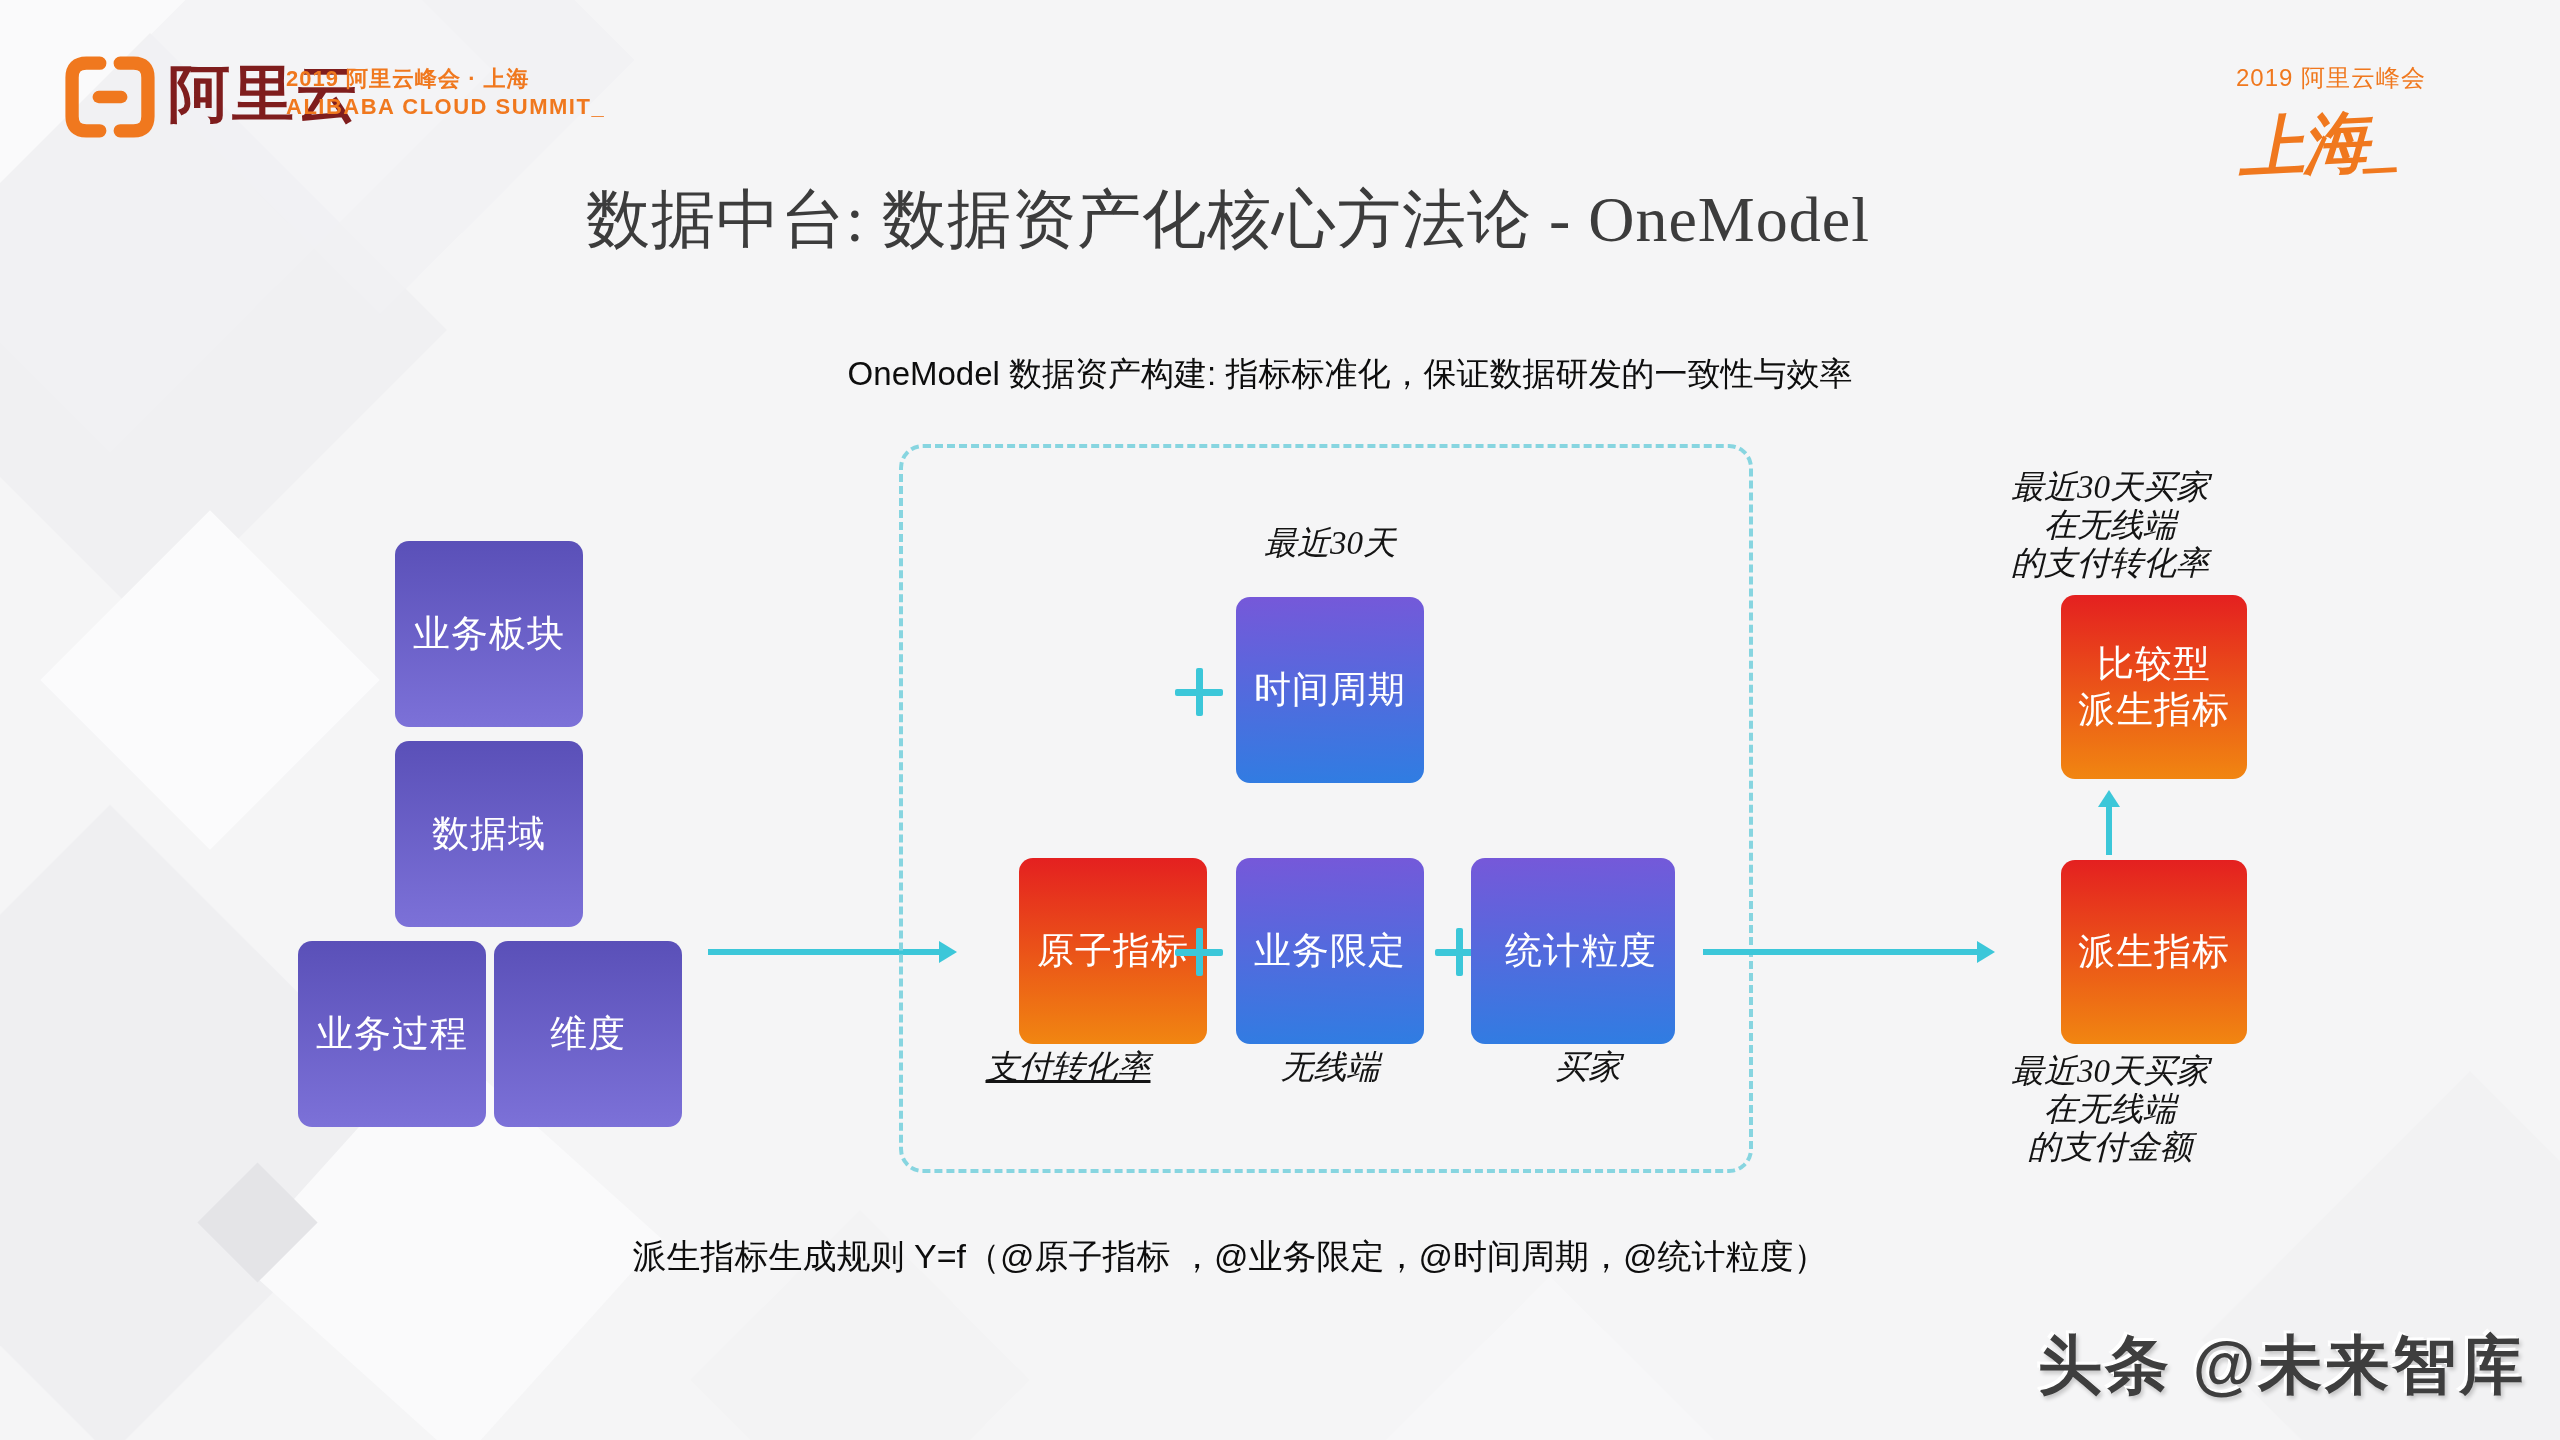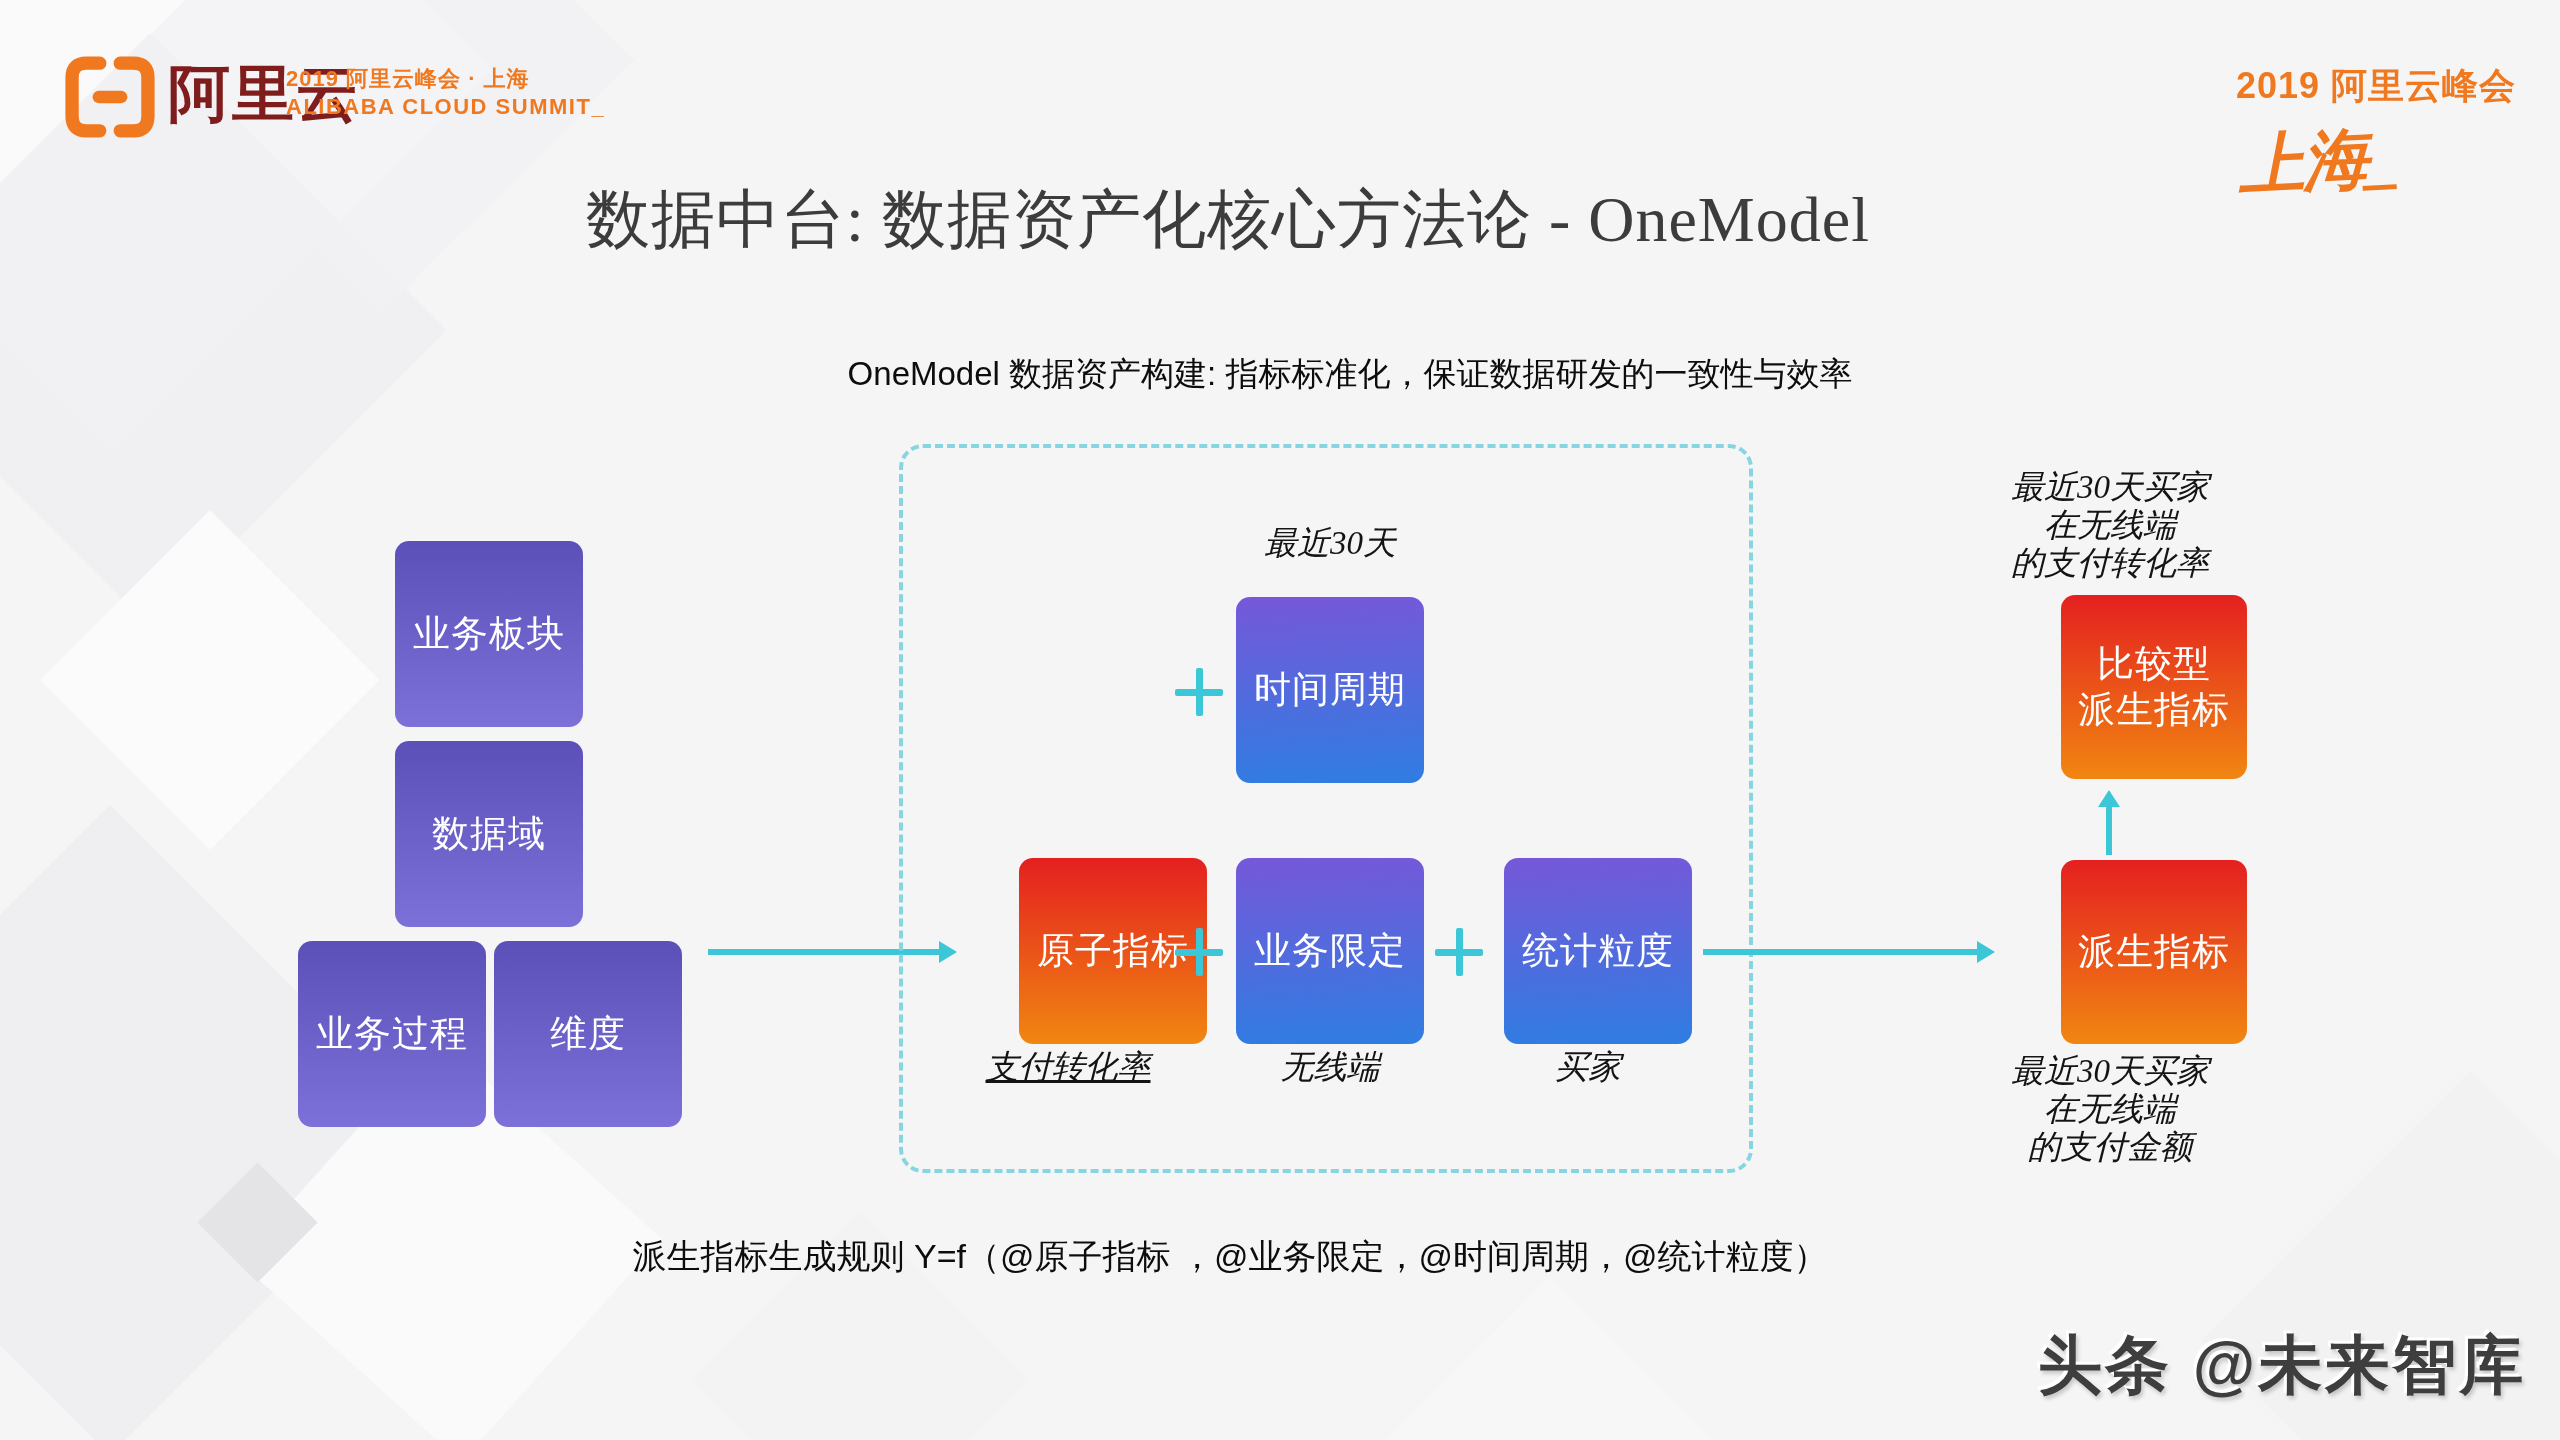--- a/index.html
+++ b/index.html
@@ -7,21 +7,21 @@
          font-family:"Liberation Sans",sans-serif;}
   
   .bg-shape{position:absolute;pointer-events:none;}
   
   .logo-mark{position:absolute;left:64px;top:56px;width:92px;height:82px;}
   .logo-text{position:absolute;left:168px;top:52px;font-size:62px;font-weight:bold;color:#7f1d1d;letter-spacing:2px;}
   .event-block{position:absolute;left:286px;top:64px;color:#F0781E;}
   .event-line1{font-size:22px;font-weight:bold;letter-spacing:1px;}
   .event-line2{font-size:22px;font-weight:bold;letter-spacing:1.5px;margin-top:0;}
   .right-block{position:absolute;left:2236px;top:62px;width:270px;color:#F0781E;}
-  .right-line1{font-size:36px;font-weight:bold;letter-spacing:1px;white-space:nowrap;}
+  .right-line1{font-size:24px;font-weight:normal;letter-spacing:1px;white-space:nowrap;}
   .right-city{font-size:66px;font-weight:bold;font-style:italic;font-family:"Liberation Serif",serif;
               margin-top:10px;letter-spacing:-2px;transform:rotate(-3deg);transform-origin:left top;}
   
   .page-title{position:absolute;left:1185px;top:176px;transform:translateX(-50%);white-space:nowrap;
               font-family:"Liberation Serif",serif;font-size:64px;color:#3C3C3C;letter-spacing:1px;margin-left:43px;}
   .page-subtitle{position:absolute;left:1350px;top:352px;transform:translateX(-50%);white-space:nowrap;
                  font-size:33px;color:#0D0D0D;}
   
   .bx{position:absolute;width:188px;height:186px;border-radius:14px;display:flex;align-items:center;
       justify-content:center;text-align:center;color:#fff;font-size:37px;letter-spacing:1px;line-height:46px;}
@@ -97,21 +97,21 @@
   <div class="dashed-panel"></div>
 
   <div class="note" style="left:1330px;top:524px;">最近30天</div>
   <div class="plus" style="left:1175px;top:668px;"></div>
   <div class="bx bluegrad" style="left:1236px;top:597px;">时间周期</div>
 
   <div class="bx redgrad" style="left:975px;top:858px;">原子指标</div>
   <div class="plus" style="left:1175px;top:928px;"></div>
   <div class="bx bluegrad" style="left:1236px;top:858px;">业务限定</div>
   <div class="plus" style="left:1435px;top:928px;"></div>
-  <div class="bx bluegrad" style="left:1504px;top:858px;">统计粒度</div>
+  <div class="bx bluegrad" style="left:1471px;top:858px;padding-left:16px;">统计粒度</div>
 
   <div class="note" style="left:1068px;top:1048px;text-decoration:underline;">支付转化率</div>
   <div class="note" style="left:1330px;top:1048px;">无线端</div>
   <div class="note" style="left:1588px;top:1048px;">买家</div>
 
   <div class="arrow-r" style="left:1703px;top:949px;width:275px;"></div>
 
   <div class="note" style="left:2110px;top:468px;">
     <div>最近30天买家</div>
     <div>在无线端</div>

